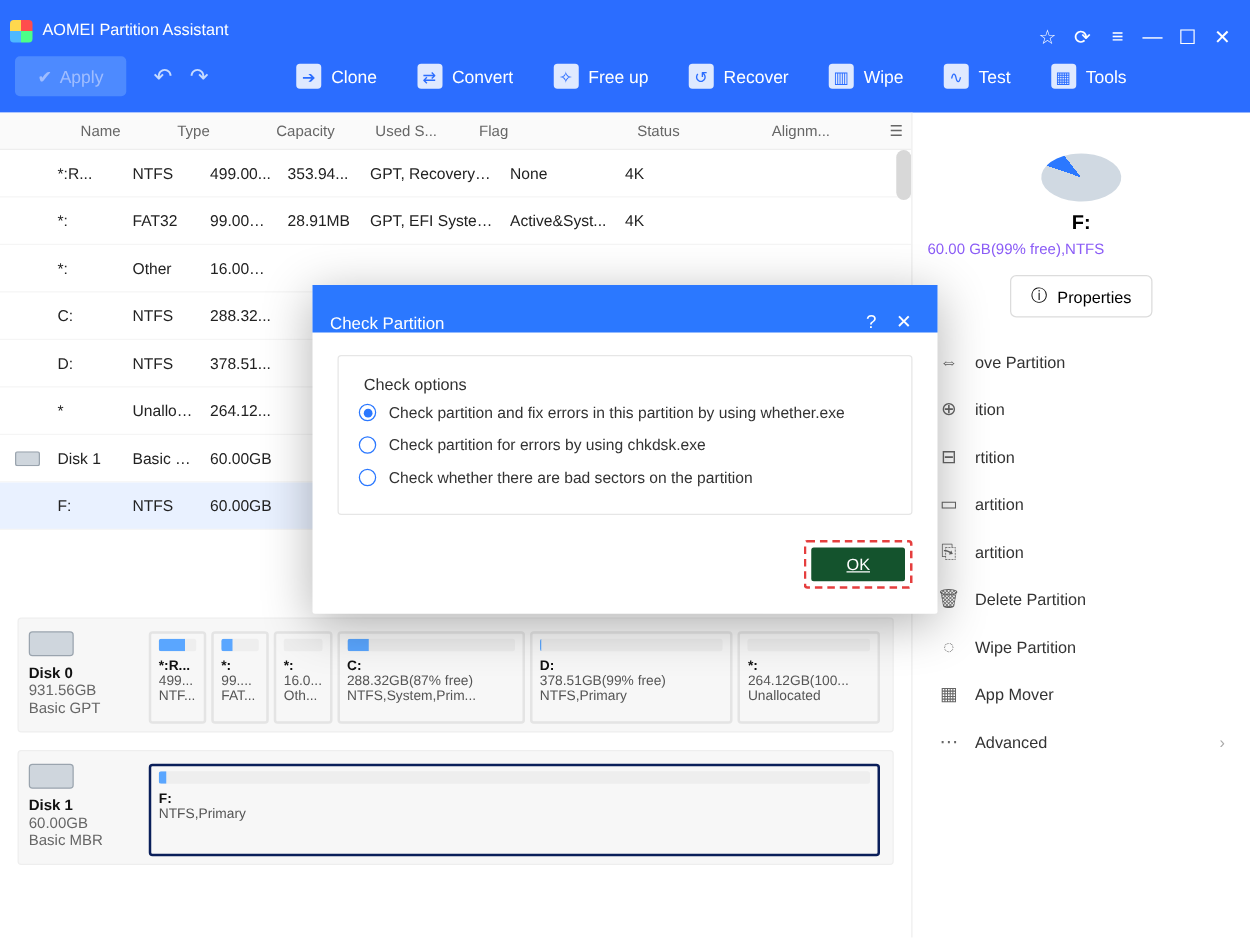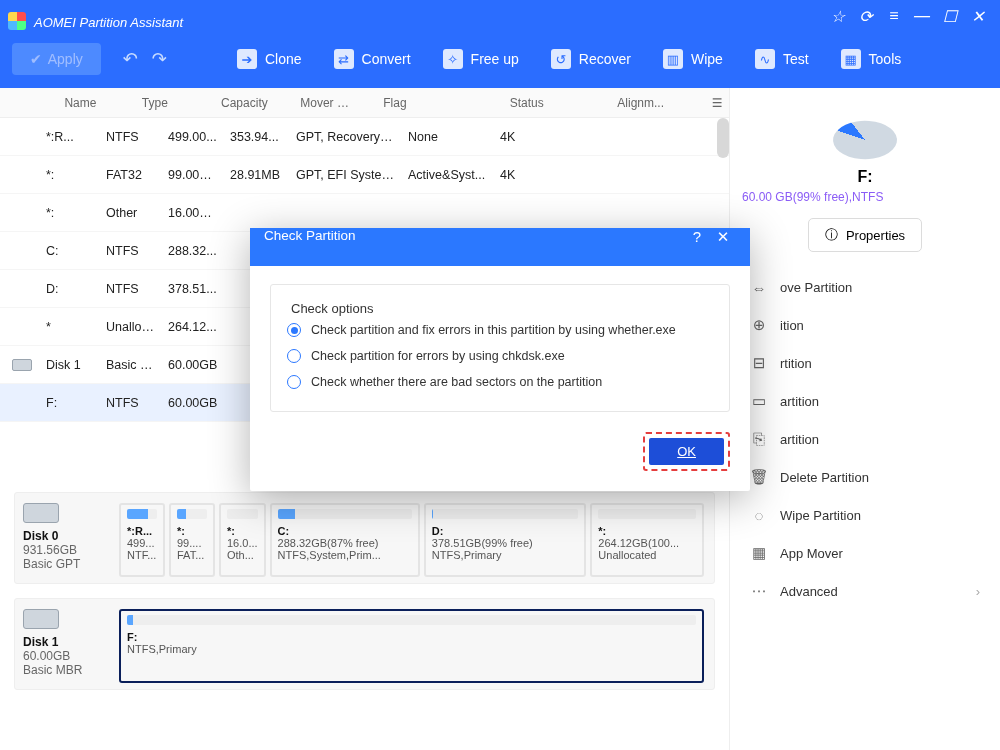--- a/index.html
+++ b/index.html
@@ -1,19 +1,19 @@
 <!DOCTYPE html>
 <html><head>
 <meta charset="utf-8">
 <style>
 * { box-sizing: border-box; margin: 0; padding: 0; font-family: -apple-system, "Segoe UI", Arial, sans-serif; }
 body { width: 1000px; height: 750px; background: #fff; overflow: hidden; position: relative; }
 
 
-.titlebar { height: 30px; background: linear-gradient(#2b6dff,#2b6dff); display: flex; align-items: flex-end; padding: 0 8px; color: #fff; font-size: 13px; font-style: italic; }
+.titlebar { height: 30px; background: linear-gradient(#2b6dff,#2b6dff); display: flex; align-items: flex-start; padding: 16px 8px; color: #fff; font-size: 13px; }
 .titlebar .logo { width: 18px; height: 18px; margin-right: 8px; border-radius: 3px; background: conic-gradient(#ff4d4d 0 90deg,#4dff88 90deg 180deg,#4db8ff 180deg 270deg,#ffd84d 270deg 360deg);}
 .titlebar .spacer { flex: 1; }
 .titlebar .winicon { width: 28px; height: 28px; display: flex; align-items: center; justify-content: center; cursor: pointer; font-size: 16px; }
 
 
 .toolbar { height: 58px; background: #2b6dff; display: flex; align-items: center; padding: 0 12px; gap: 4px; }
 .apply-btn { background: #6aa3ff; color: #fff; border: none; padding: 8px 18px; border-radius: 4px; font-size: 14px; display: flex; align-items: center; gap: 6px; opacity:.55;}
 .undo-redo { display: flex; gap: 14px; margin: 0 18px; color: #c7dbff; font-size: 18px; }
 .tool-btn { background: transparent; border: none; color: #fff; padding: 6px 14px; font-size: 14px; display: flex; align-items: center; gap: 8px; cursor: pointer; border-radius:4px;}
 .tool-btn .ticon { width: 20px; height: 20px; background: rgba(255,255,255,.85); border-radius:3px; display:flex; align-items:center; justify-content:center; color:#2b6dff; font-size:13px;}
@@ -56,35 +56,35 @@
 .rp-sub{font-size:12px;color:#8b5cf6;margin-bottom:14px}
 .prop-btn{display:flex;align-items:center;gap:8px;border:1px solid #dcdcdc;background:#fff;border-radius:5px;padding:7px 16px;margin:0 auto 16px;font-size:13px;cursor:pointer}
 .ops{list-style:none;font-size:13px;color:#333}
 .ops li{display:flex;align-items:center;gap:12px;padding:10px 8px;cursor:pointer}
 .ops li .oic{width:18px;height:18px;color:#666;display:flex;align-items:center;justify-content:center;font-size:15px}
 .ops li.adv{justify-content:space-between}
 .ops li.adv .chev{color:#aaa}
 
 
 .modal { position: absolute; left: 250px; top: 228px; width: 500px; background: #fff; box-shadow: 0 8px 40px rgba(0,0,0,.3); border-radius:2px; z-index: 50;}
-.modal-head { background: #2b78ff; color: #fff; height: 38px; display:flex; align-items:flex-start; padding:0 14px; font-size:13.5px;}
+.modal-head { background: #2b78ff; color: #fff; height: 38px; display:flex; align-items:flex-end; padding:0 14px; font-size:13.5px;}
 .modal-head .spacer{flex:1}
 .modal-head .mx{width:26px;text-align:center;cursor:pointer;font-size:15px}
 .modal-sub { background:#2b78ff; color:#fff; padding: 10px 14px 16px; display:flex; align-items:center; gap:14px; font-size:13px;}
 .modal-sub .mag{width:34px;height:34px;border:3px solid #fff;border-radius:50%;position:relative;flex-shrink:0}
 .modal-sub .mag::after{content:"";position:absolute;width:12px;height:3px;background:#fff;right:-9px;bottom:-3px;transform:rotate(45deg);border-radius:2px}
 .modal-body{padding:18px 20px 6px}
 .fieldset{border:1px solid #e6e6e6;border-radius:3px;padding:14px 16px 16px}
 .fs-legend{font-size:13px;color:#333;margin:-22px 0 0;background:#fff;display:inline-block;padding:0 4px}
 .radio-row{display:flex;align-items:center;gap:10px;font-size:12.5px;color:#333;padding:6px 0}
 .radio{width:14px;height:14px;border:1.5px solid #2b78ff;border-radius:50%;display:inline-flex;align-items:center;justify-content:center;flex-shrink:0}
 .radio.checked::after{content:"";width:7px;height:7px;background:#2b78ff;border-radius:50%}
 .modal-foot{padding:14px 20px 20px;display:flex;justify-content:flex-end}
 .ok-wrap{border:2px dashed #e53e3e;padding:4px;border-radius:3px}
-.ok-btn{background:#1d4ed8;color:#fff;border:none;padding:6px 28px;font-size:13px;border-radius:2px;cursor:pointer;text-decoration:underline}
+.ok-btn{background:#14532d;color:#fff;border:none;padding:6px 28px;font-size:13px;border-radius:2px;cursor:pointer;text-decoration:underline}
 </style>
 </head>
 <body>
 
 <div class="titlebar">
   <div class="logo"></div>
   <span>AOMEI Partition Assistant</span>
   <div class="spacer"></div>
   <div class="winicon">☆</div>
   <div class="winicon">⟳</div>
@@ -134,21 +134,21 @@
     </button>
 </div>
 
 <div class="content">
   <div class="left-col">
     <div class="table-head">
       <div class="c-ico"></div>
       <div class="c-name">Name</div>
       <div class="c-type">Type</div>
       <div class="c-cap">Capacity</div>
-      <div class="c-used">Mover S...</div>
+      <div class="c-used">Used S...</div>
       <div class="c-flag">Flag</div>
       <div class="c-status">Status</div>
       <div class="c-align">Alignm...</div>
       <div class="c-opt">☰</div>
     </div>
     <div class="table-scroll">
       <div class="scrollbar-cue"></div>
 
       <div class="trow">
         <div class="c-ico"></div>

